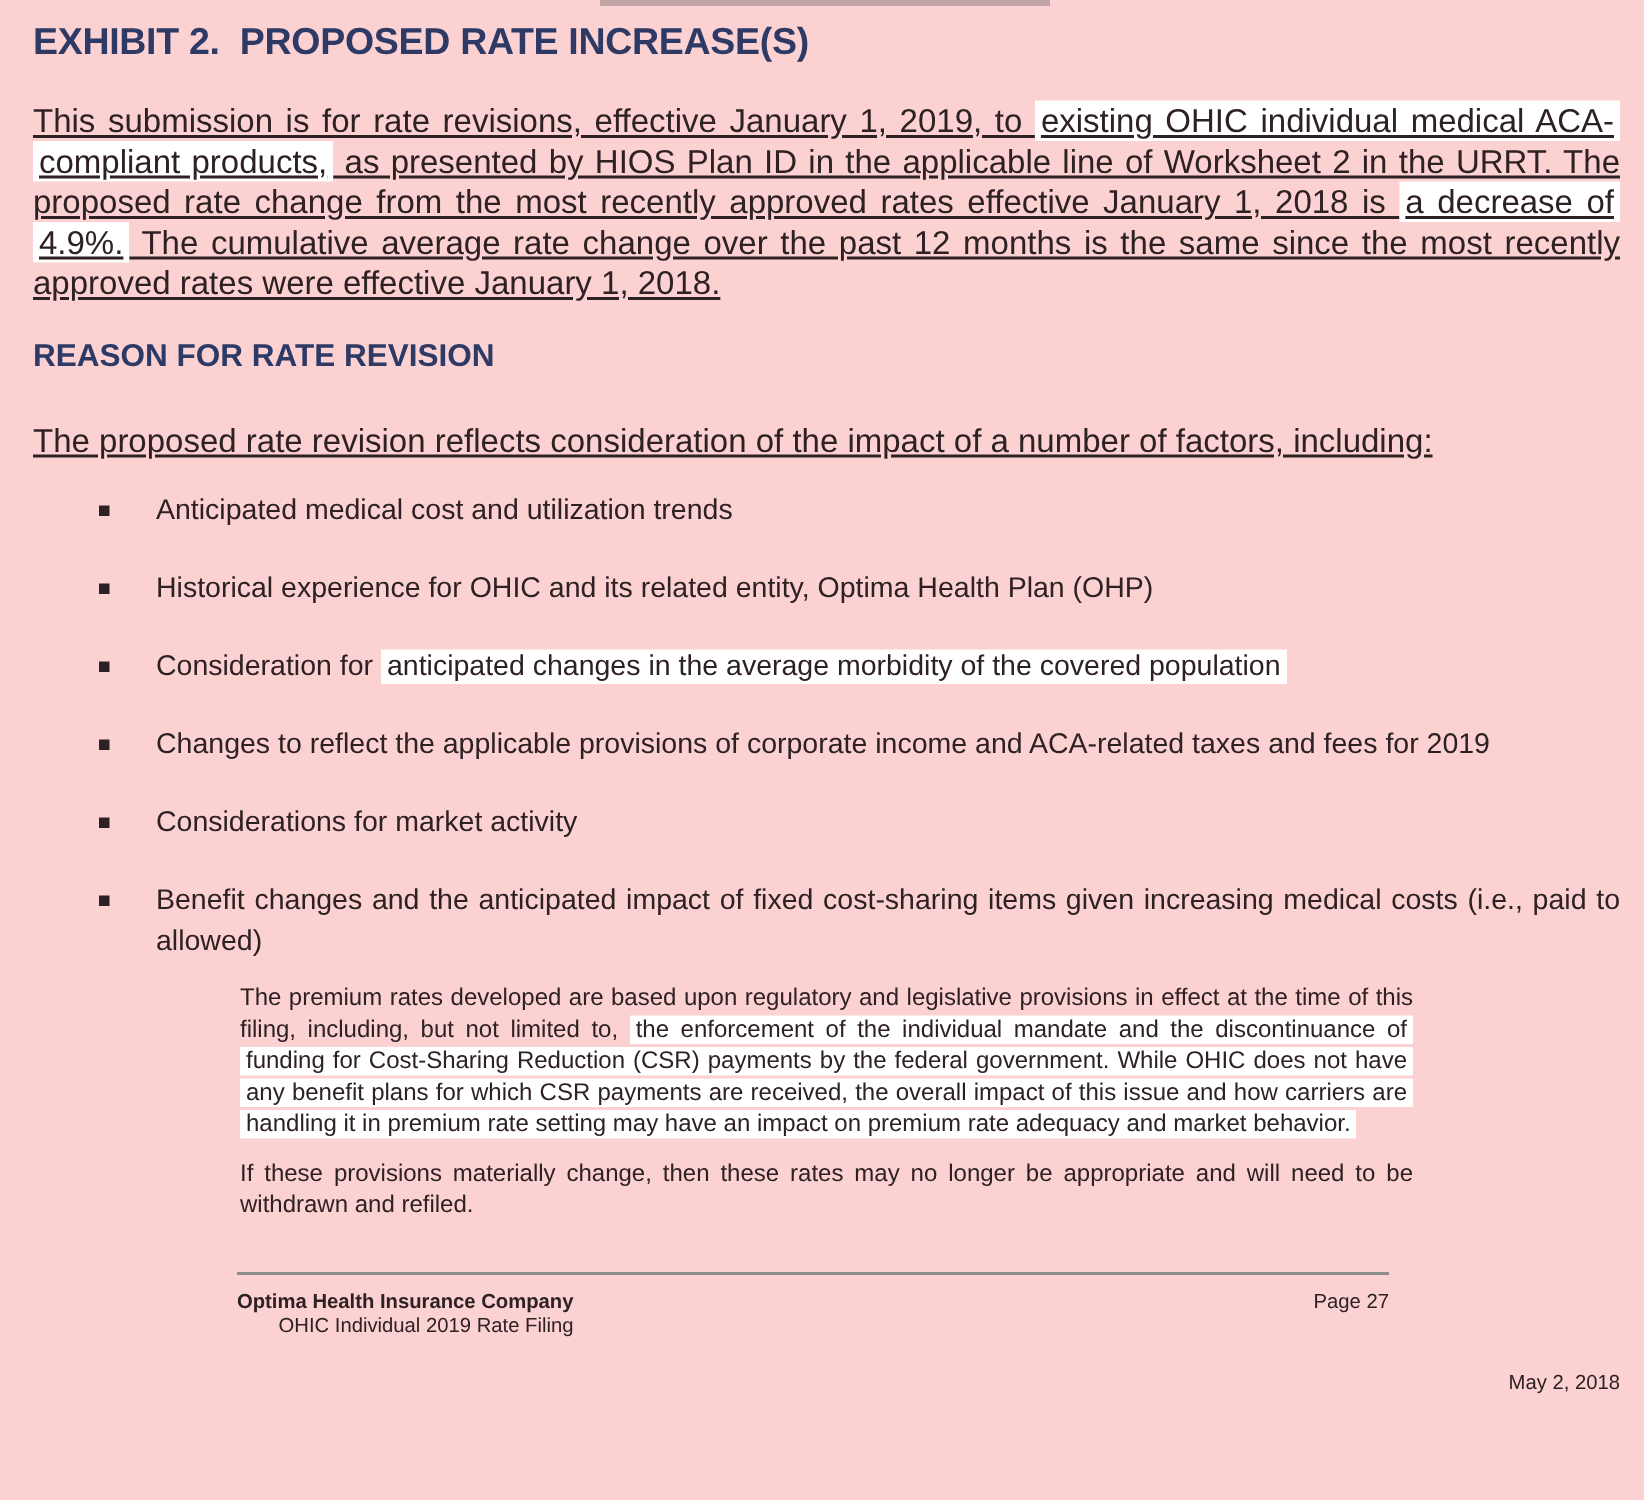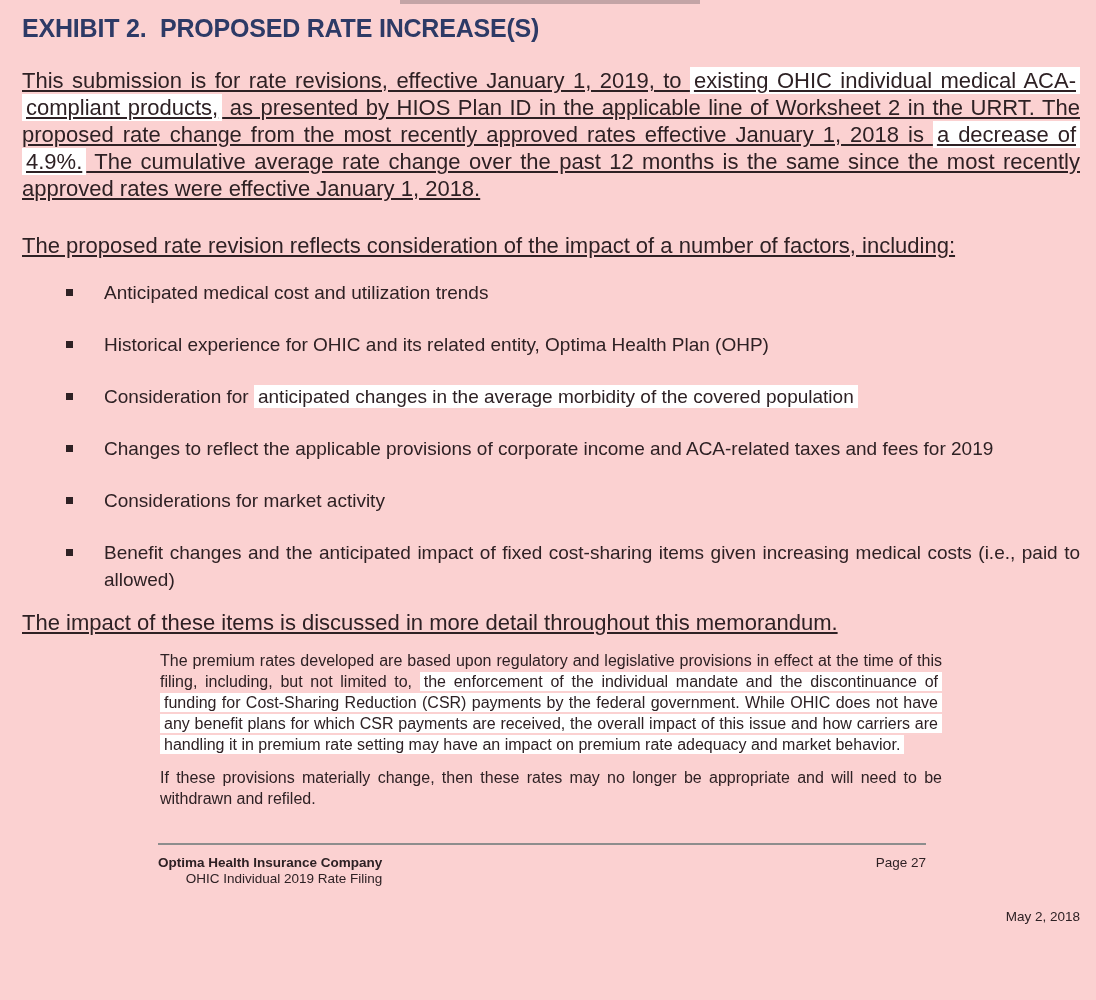--- a/index.html
+++ b/index.html
@@ -93,20 +93,21 @@
 <body>
 
 <div class="page">
   <div class="top-artifact"></div>
   <div class="content">
 
     <h1>EXHIBIT 2. &nbsp;PROPOSED RATE INCREASE(S)</h1>
 
     <p class="body-text intro"><span class="">This submission is for rate revisions, effective January 1, 2019, to </span><span class="hl">existing OHIC individual medical ACA-compliant products,</span><span class=""> as presented by HIOS Plan ID in the applicable line of Worksheet 2 in the URRT. The proposed rate change from the most recently approved rates effective January 1, 2018 is </span><span class="hl">a decrease of 4.9%.</span><span class=""> The cumulative average rate change over the past 12 months is the same since the most recently approved rates were effective January 1, 2018.</span></p>
 
+    <h2>REASON FOR RATE REVISION</h2>
 
     <p class="body-text lead">The proposed rate revision reflects consideration of the impact of a number of factors, including:</p>
 
     <ul class="bullets">
       <li>
         <span class="sq"></span>
         <span class="btext"><span class="">Anticipated medical cost and utilization trends</span></span>
       </li>
       <li>
         <span class="sq"></span>
@@ -123,21 +124,20 @@
       <li>
         <span class="sq"></span>
         <span class="btext"><span class="">Considerations for market activity</span></span>
       </li>
       <li>
         <span class="sq"></span>
         <span class="btext"><span class="">Benefit changes and the anticipated impact of fixed cost-sharing items given increasing medical costs (i.e., paid to allowed)</span></span>
       </li>
     </ul>
 
-    <p class="body-text impact">The impact of these items is discussed in more detail throughout this memorandum.</p>
 
     <div class="memo">
       <p class="memo-p"><span class="">The premium rates developed are based upon regulatory and legislative provisions in effect at the time of this filing, including, but not limited to, </span><span class="hl">the enforcement of the individual mandate and the discontinuance of funding for Cost-Sharing Reduction (CSR) payments by the federal government. While OHIC does not have any benefit plans for which CSR payments are received, the overall impact of this issue and how carriers are handling it in premium rate setting may have an impact on premium rate adequacy and market behavior.</span></p>
       <p class="memo-p p2">If these provisions materially change, then these rates may no longer be appropriate and will need to be withdrawn and refiled.</p>
     </div>
 
     <div class="footer">
       <div class="rule"></div>
       <div class="frow">
         <div class="fleft">

